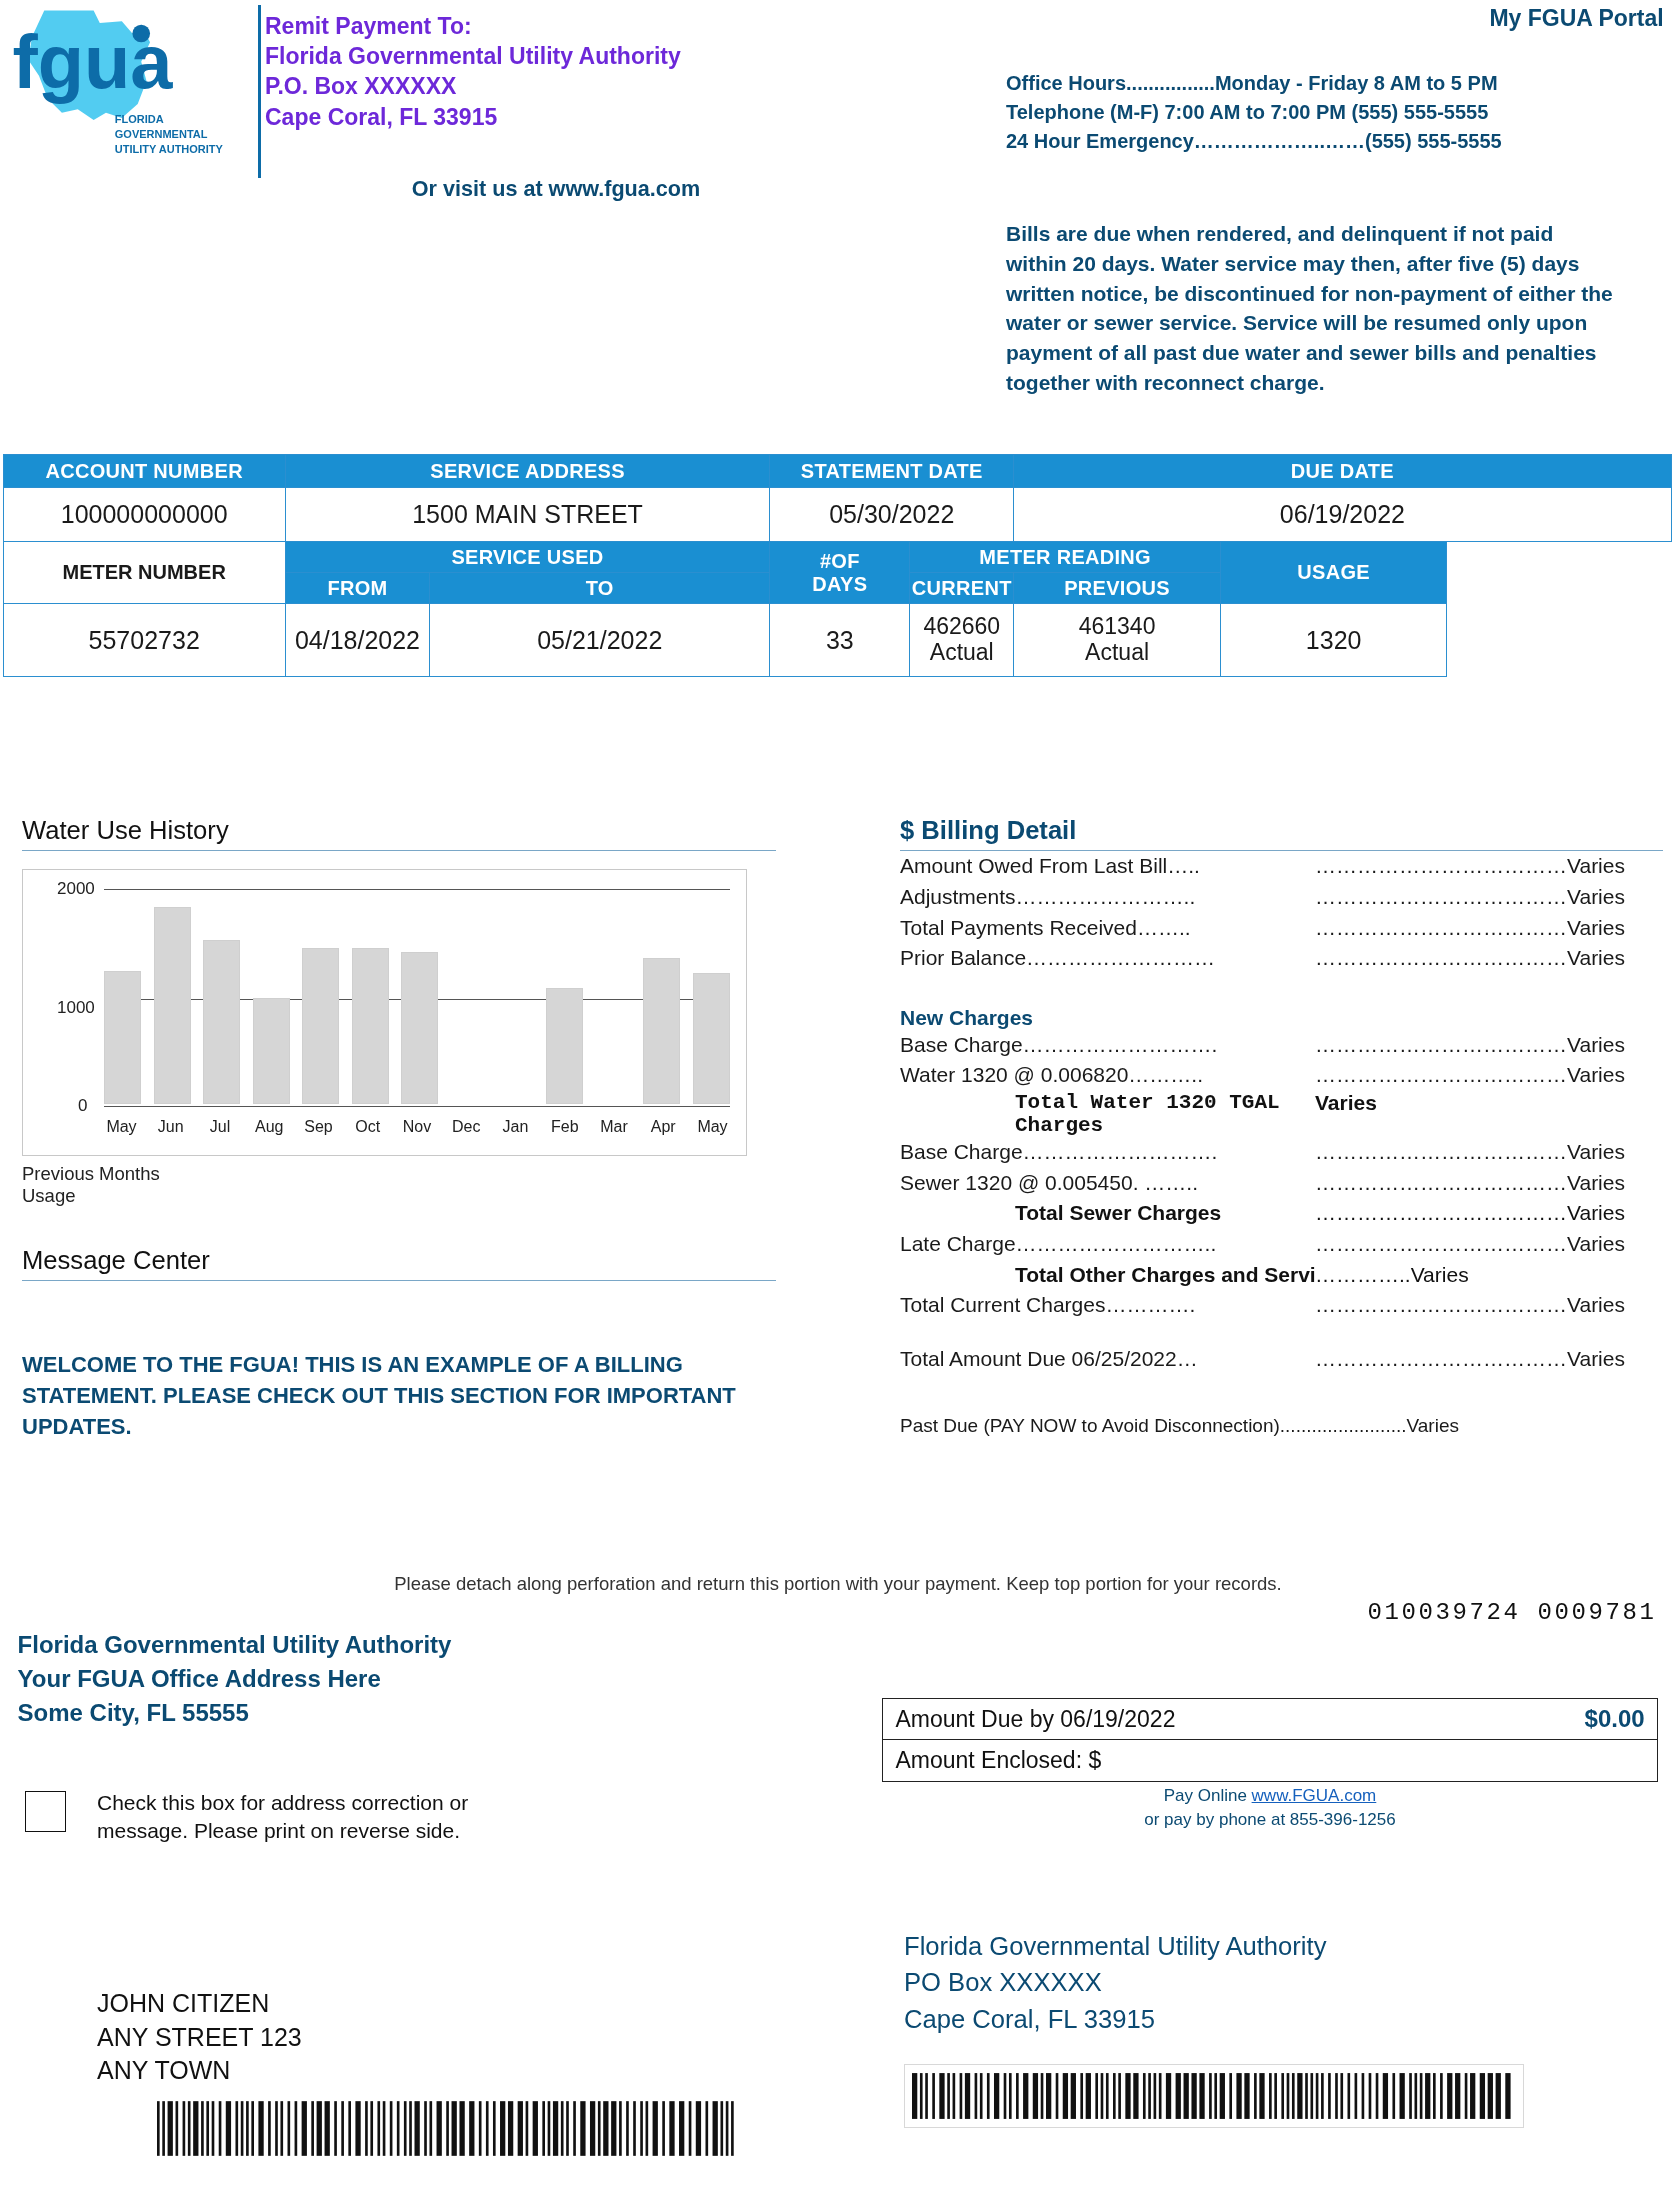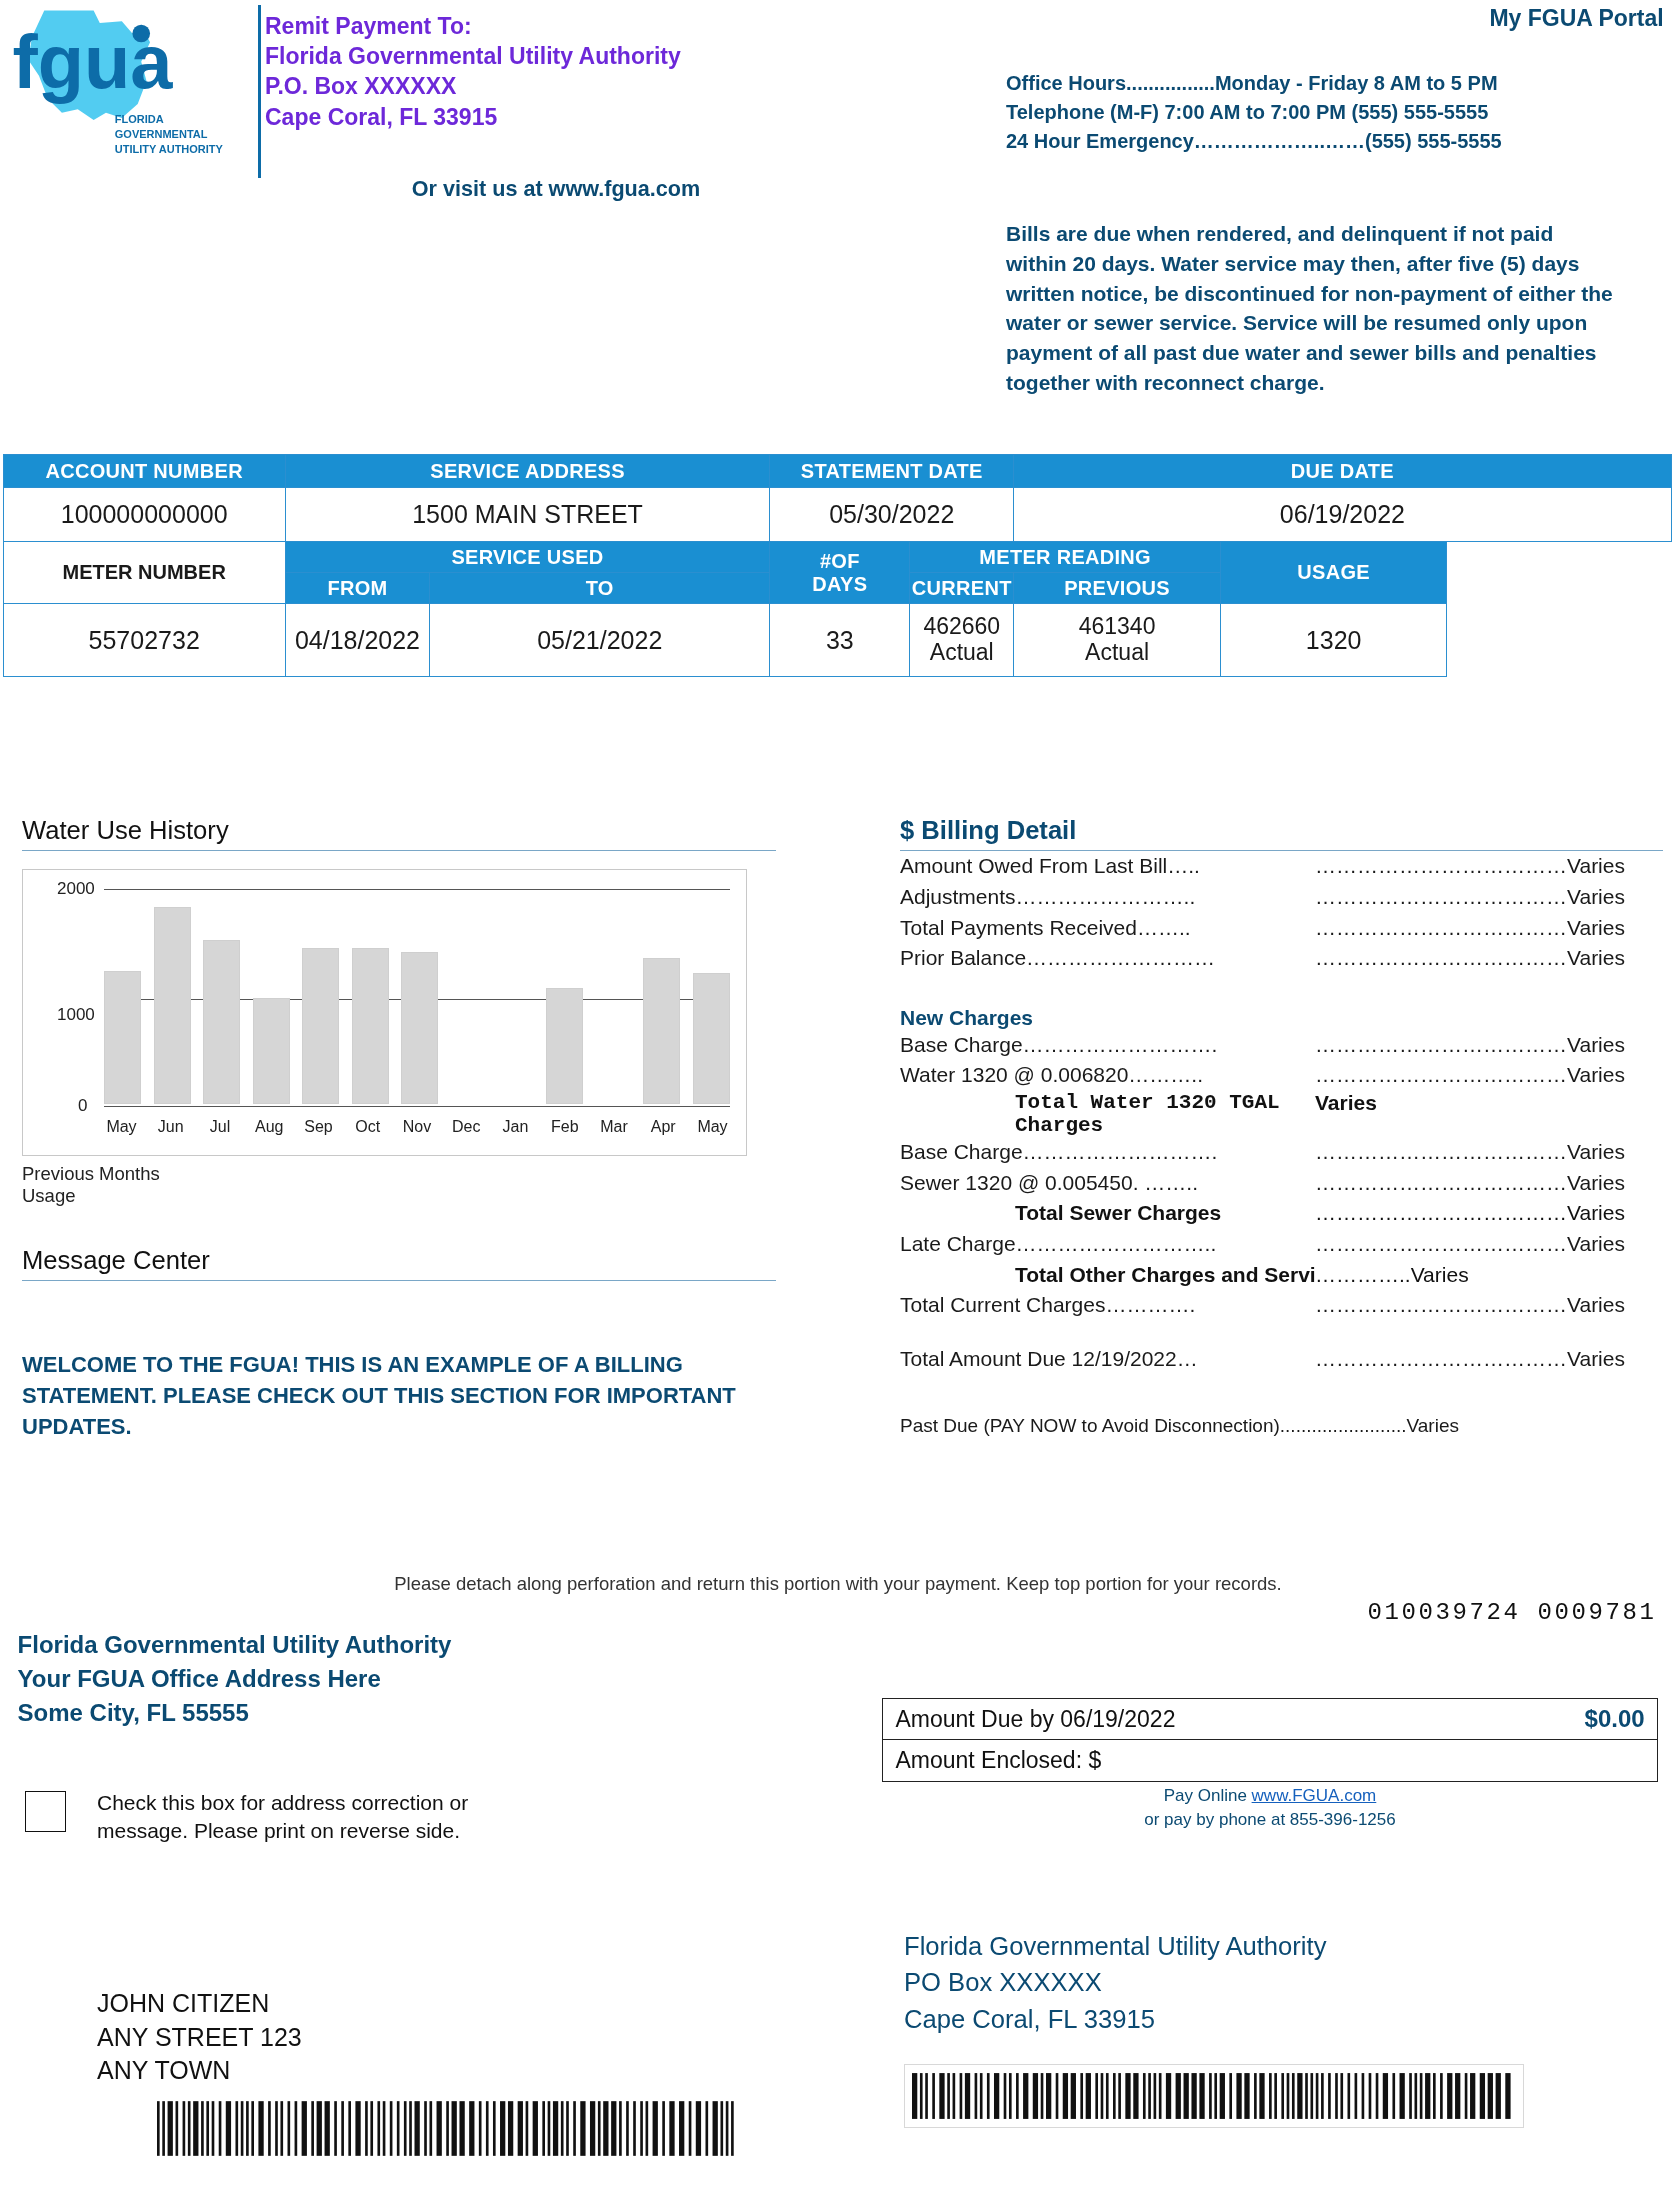--- a/index.html
+++ b/index.html
@@ -497,21 +497,21 @@
   <div class="wuh">
     <div class="section-title">Water Use History</div>
     <div class="rule"></div>
 
     <div class="chart-wrap">
       <div class="chart-inner" id="chart-inner">
         <div class="gridline" style="top:19.4px;"></div>
         <div class="gridline" style="top:129px;"></div>
         <div class="gridline" style="top:236px;"></div>
         <div class="ylab" style="top:19.4px;">2000</div>
-        <div class="ylab" style="top:145px;">1000</div>
+        <div class="ylab" style="top:138px;">1000</div>
         <div class="ylab" style="top:236px; left:55px;">0</div>
         <div class="bars" id="bars">
             <div class="bar" style="height: 131px;"></div>
             <div class="bar" style="height: 195px;"></div>
             <div class="bar" style="height: 162px;"></div>
             <div class="bar" style="height: 104px;"></div>
             <div class="bar" style="height: 154px;"></div>
             <div class="bar" style="height: 154px;"></div>
             <div class="bar" style="height: 150px;"></div>
             <div class="bar" style="height: 0px; border: none; background: transparent;"></div>
@@ -609,21 +609,21 @@
           <div class="right" style="font-weight: normal;">…………..Varies</div>
         </div>
         <div class="bd-row">
           <div class="left">Total Current Charges………….</div>
           <div class="right">………………………………Varies</div>
         </div>
       </div>
 
     <div class="bd-spacer"></div>
     <div class="bd-row">
-      <div class="left">Total Amount Due 12/19/2022…</div>
+      <div class="left">Total Amount Due 06/25/2022…</div>
       <div class="right">………………………………Varies</div>
     </div>
 
     <div class="pastdue">Past Due (PAY NOW to Avoid Disconnection)........................Varies</div>
   </div>
 
   <div class="detach">Please detach along perforation and return this portion with your payment. Keep top portion for your records.</div>
 
   <div class="stub-num">010039724  0009781</div>
 

